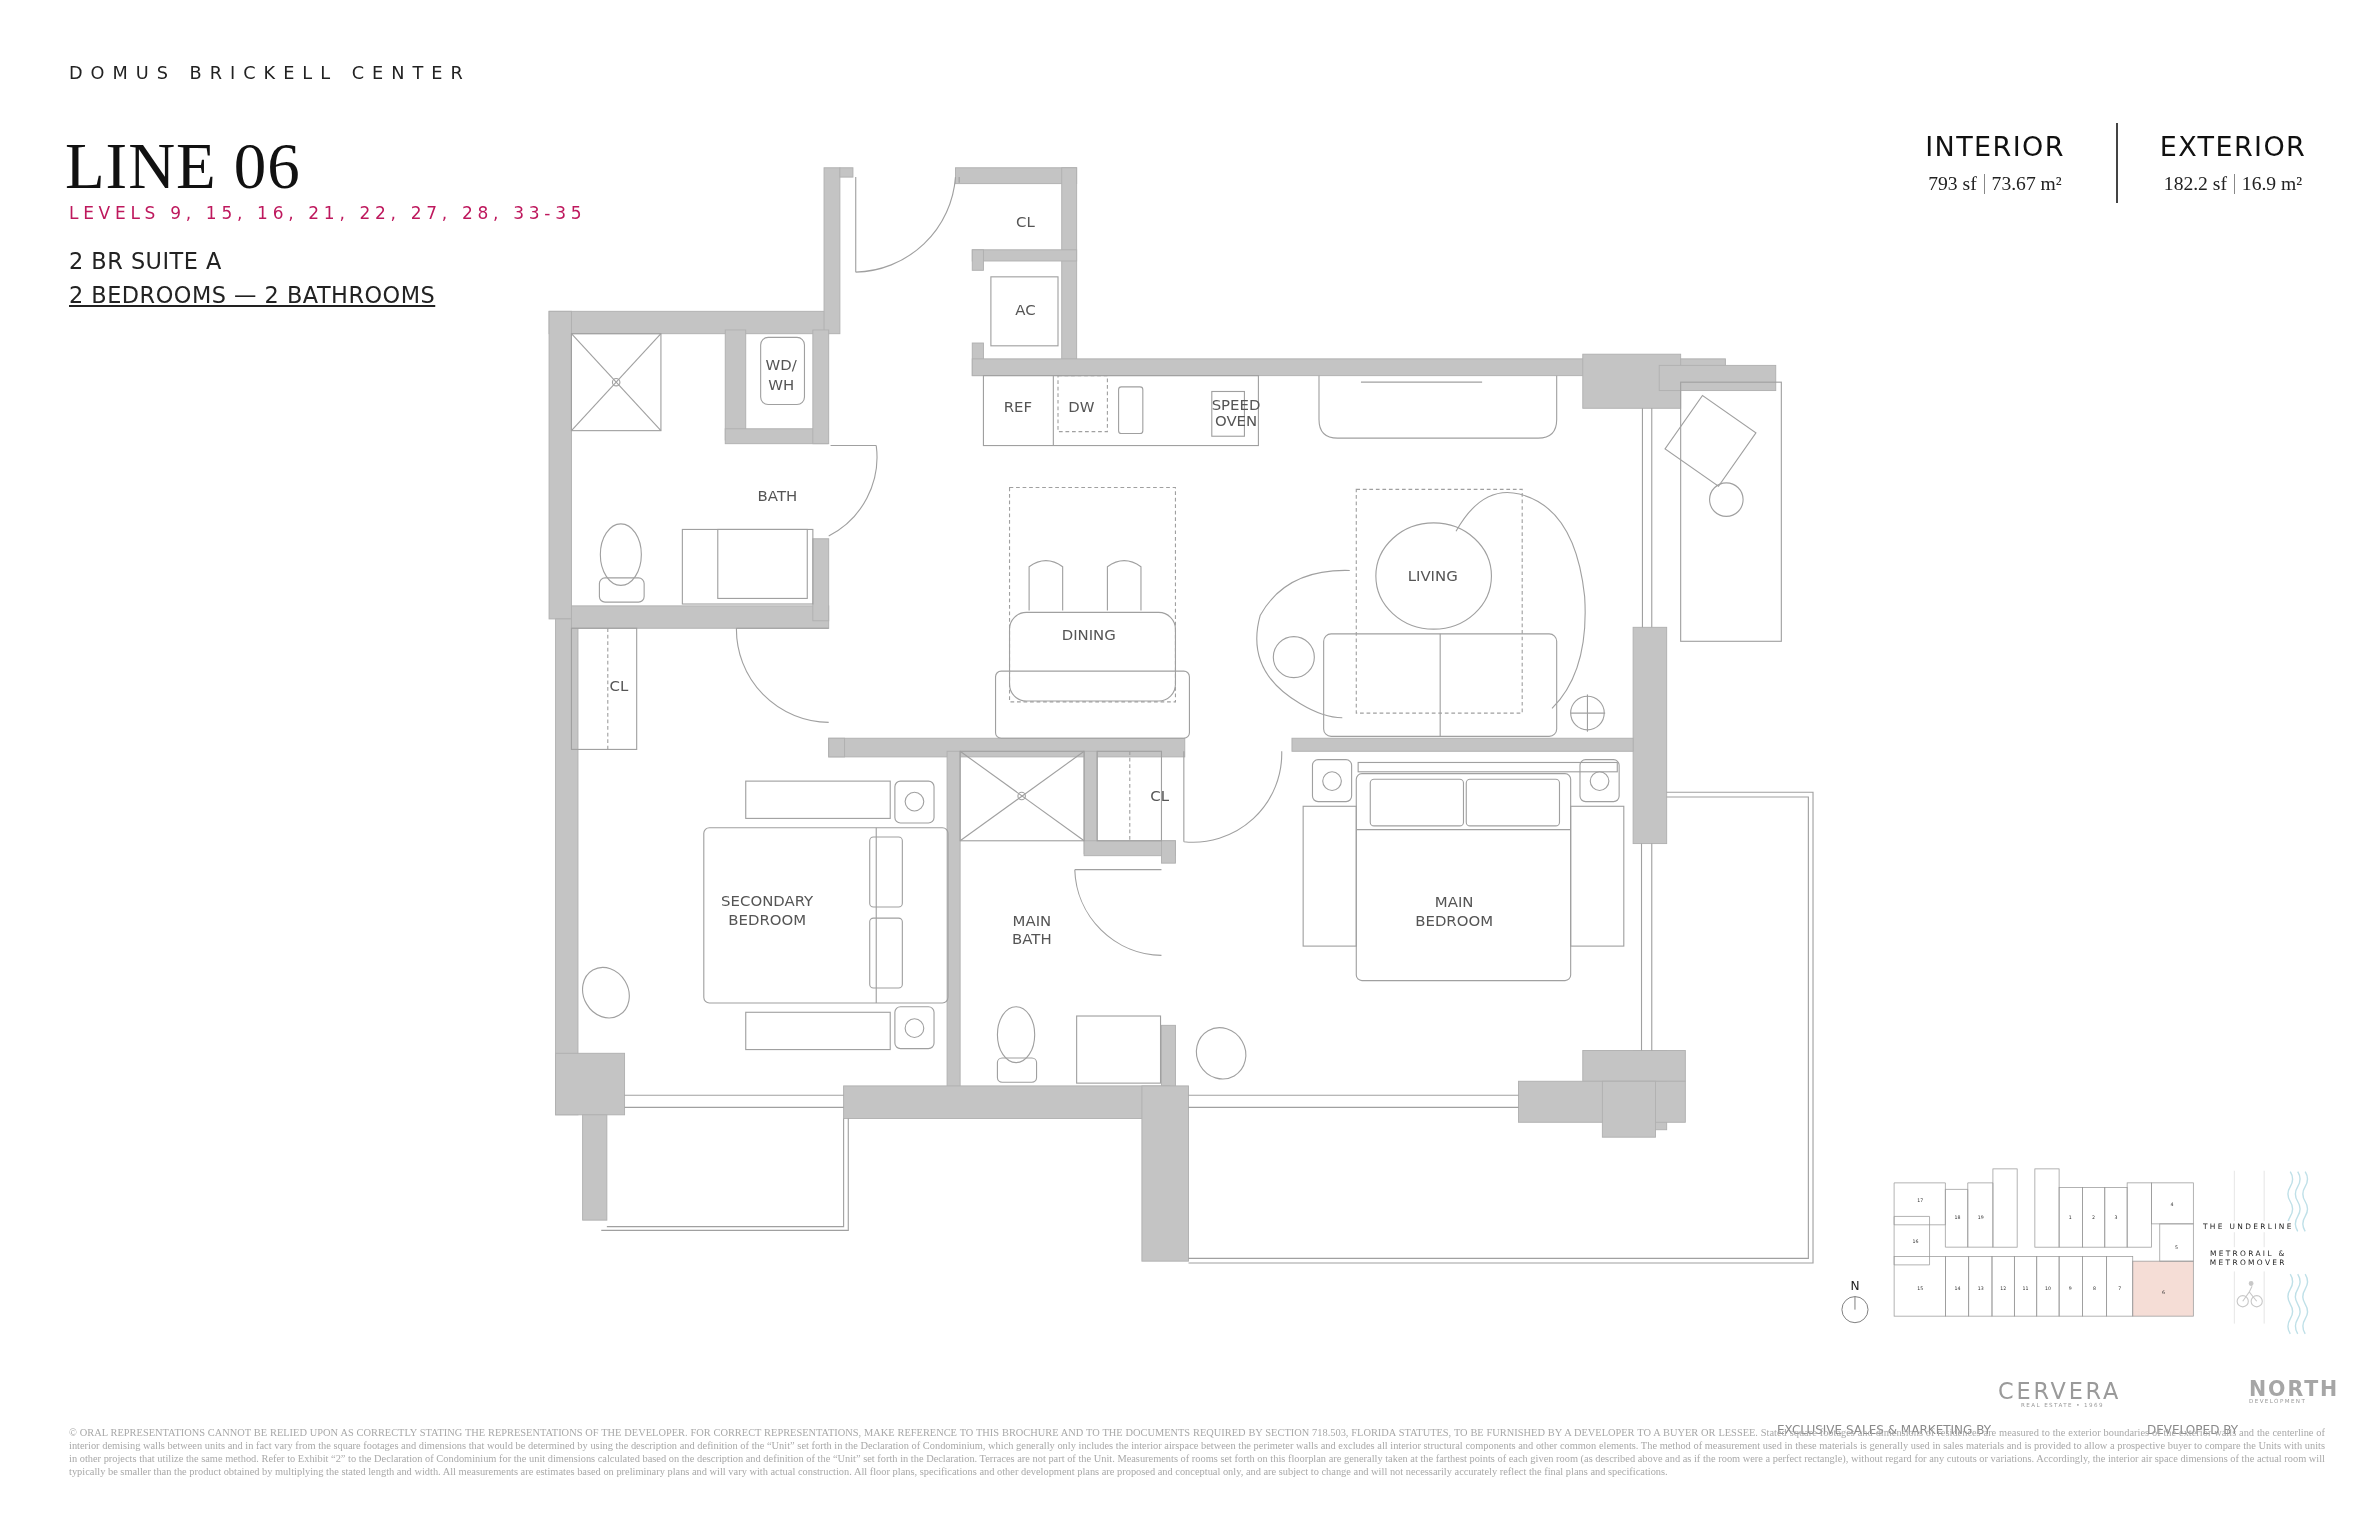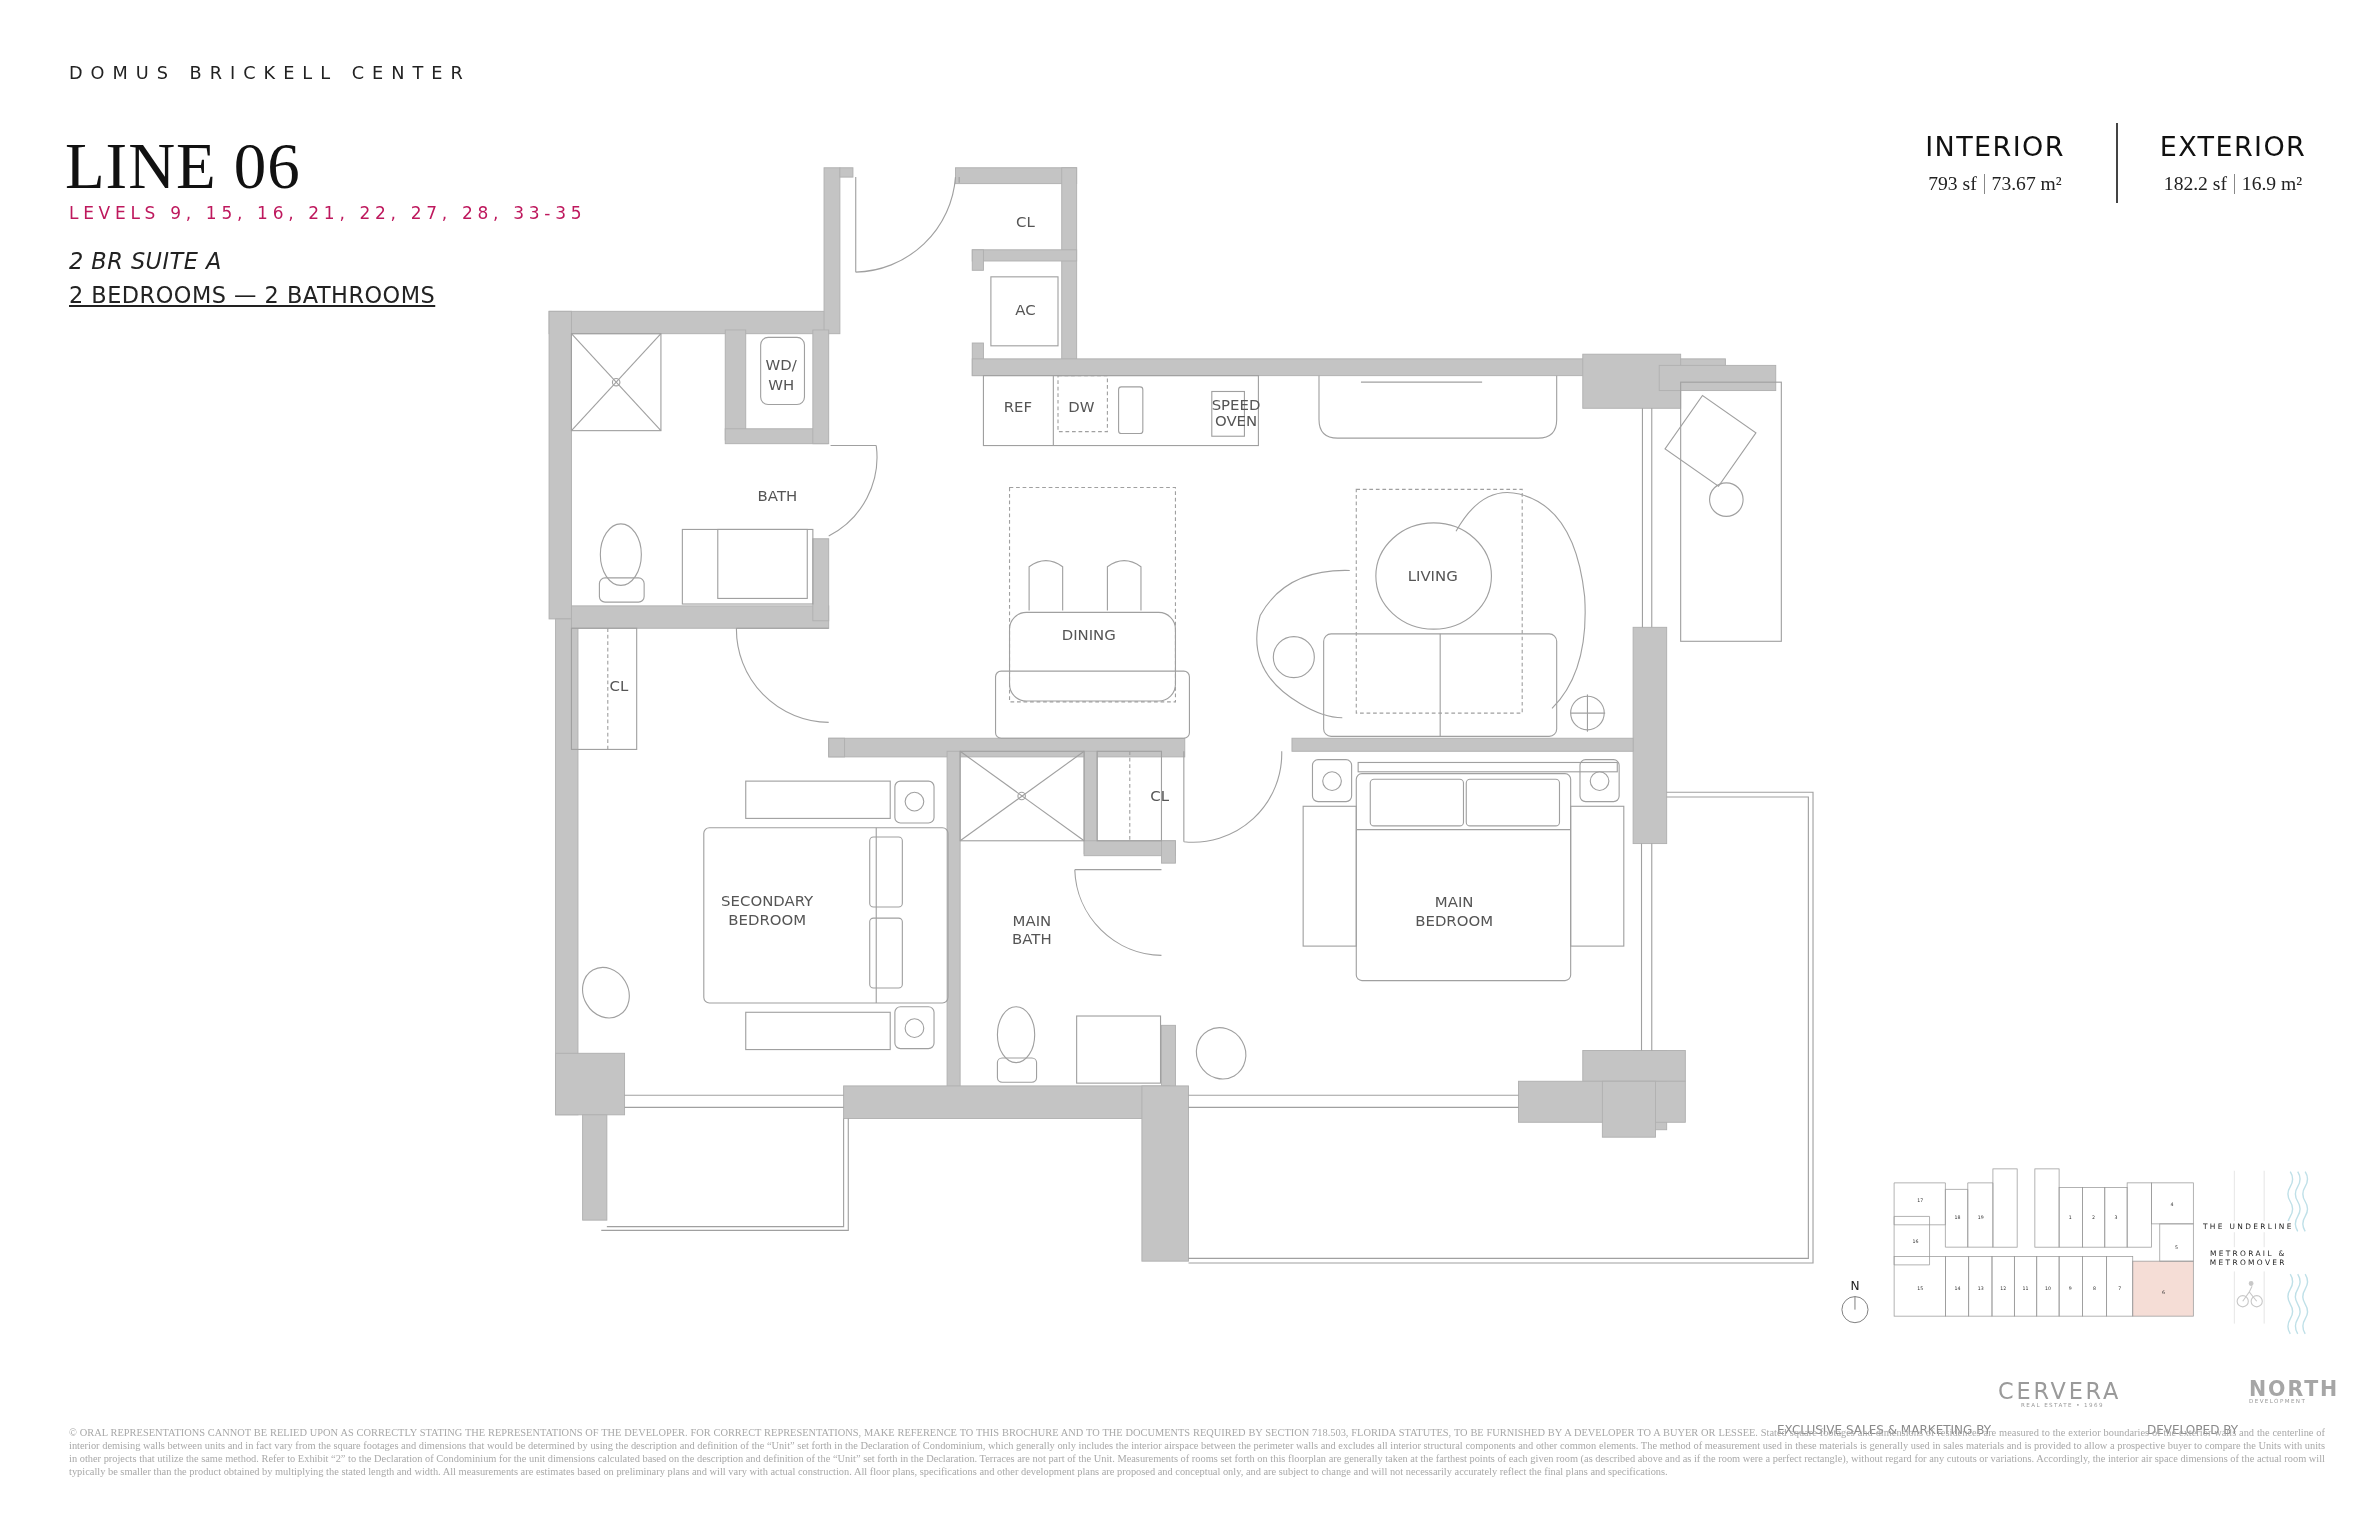--- a/index.html
+++ b/index.html
@@ -1,21 +1,21 @@
 <!DOCTYPE html>
 <html style="font-size:15px"><head>
 <meta charset="utf-8">
 <style>
   html,body{margin:0;padding:0;background:#ffffff;}
   body{width:2377px;height:1538px;position:relative;overflow:hidden;font-family:"Liberation Sans",sans-serif;color:#111;}
   .abs{position:absolute;}
   .brand{left:69px;top:63px;font-size:17.7px;letter-spacing:8px;color:#222;font-family:"DejaVu Sans",sans-serif;}
   .line-title{left:65px;top:129px;font-size:65px;letter-spacing:0.9px;color:#111;font-family:Liberation Serif, serif;font-weight:300;}
   .levels{left:69px;top:203px;font-size:17px;letter-spacing:4.7px;color:#be185d;font-family:"DejaVu Sans",sans-serif;}
-  .suite{left:69px;top:248px;font-size:22.4px;color:#222;font-family:"DejaVu Sans",sans-serif;letter-spacing:0.5px;font-style:italic;}
+  .suite{left:69px;top:248px;font-size:22.4px;color:#222;font-family:"DejaVu Sans",sans-serif;letter-spacing:0.5px;}
   .rooms{left:69px;top:282px;font-size:22.4px;color:#222;font-family:"DejaVu Sans",sans-serif;letter-spacing:0.5px;text-decoration:underline;}
   .area-block{top:131px;text-align:center;}
   .area-label{font-size:27px;letter-spacing:1.4px;font-family:"DejaVu Sans",sans-serif;color:#111;}
   .area-values{font-size:19.6px;margin-top:11.2px;font-family:"Liberation Serif",serif;color:#222;display:flex;gap:7px;justify-content:center;align-items:center;}
   .vsep{display:inline-block;width:0.9px;height:20.5px;background:#888;}
   .area-divider{left:2116px;top:123px;width:1.9px;height:80px;background:#444;}
   svg{position:absolute;left:0;top:0;}
   .room-label{font-family:"DejaVu Sans",sans-serif;font-size:16px;fill:#555;text-anchor:middle;}
   .kp-label{font-family:"DejaVu Sans",sans-serif;font-size:5px;fill:#333;text-anchor:middle;}
   .kp-text{font-family:"DejaVu Sans",sans-serif;font-size:8px;fill:#222;letter-spacing:2.5px;text-anchor:middle;}

